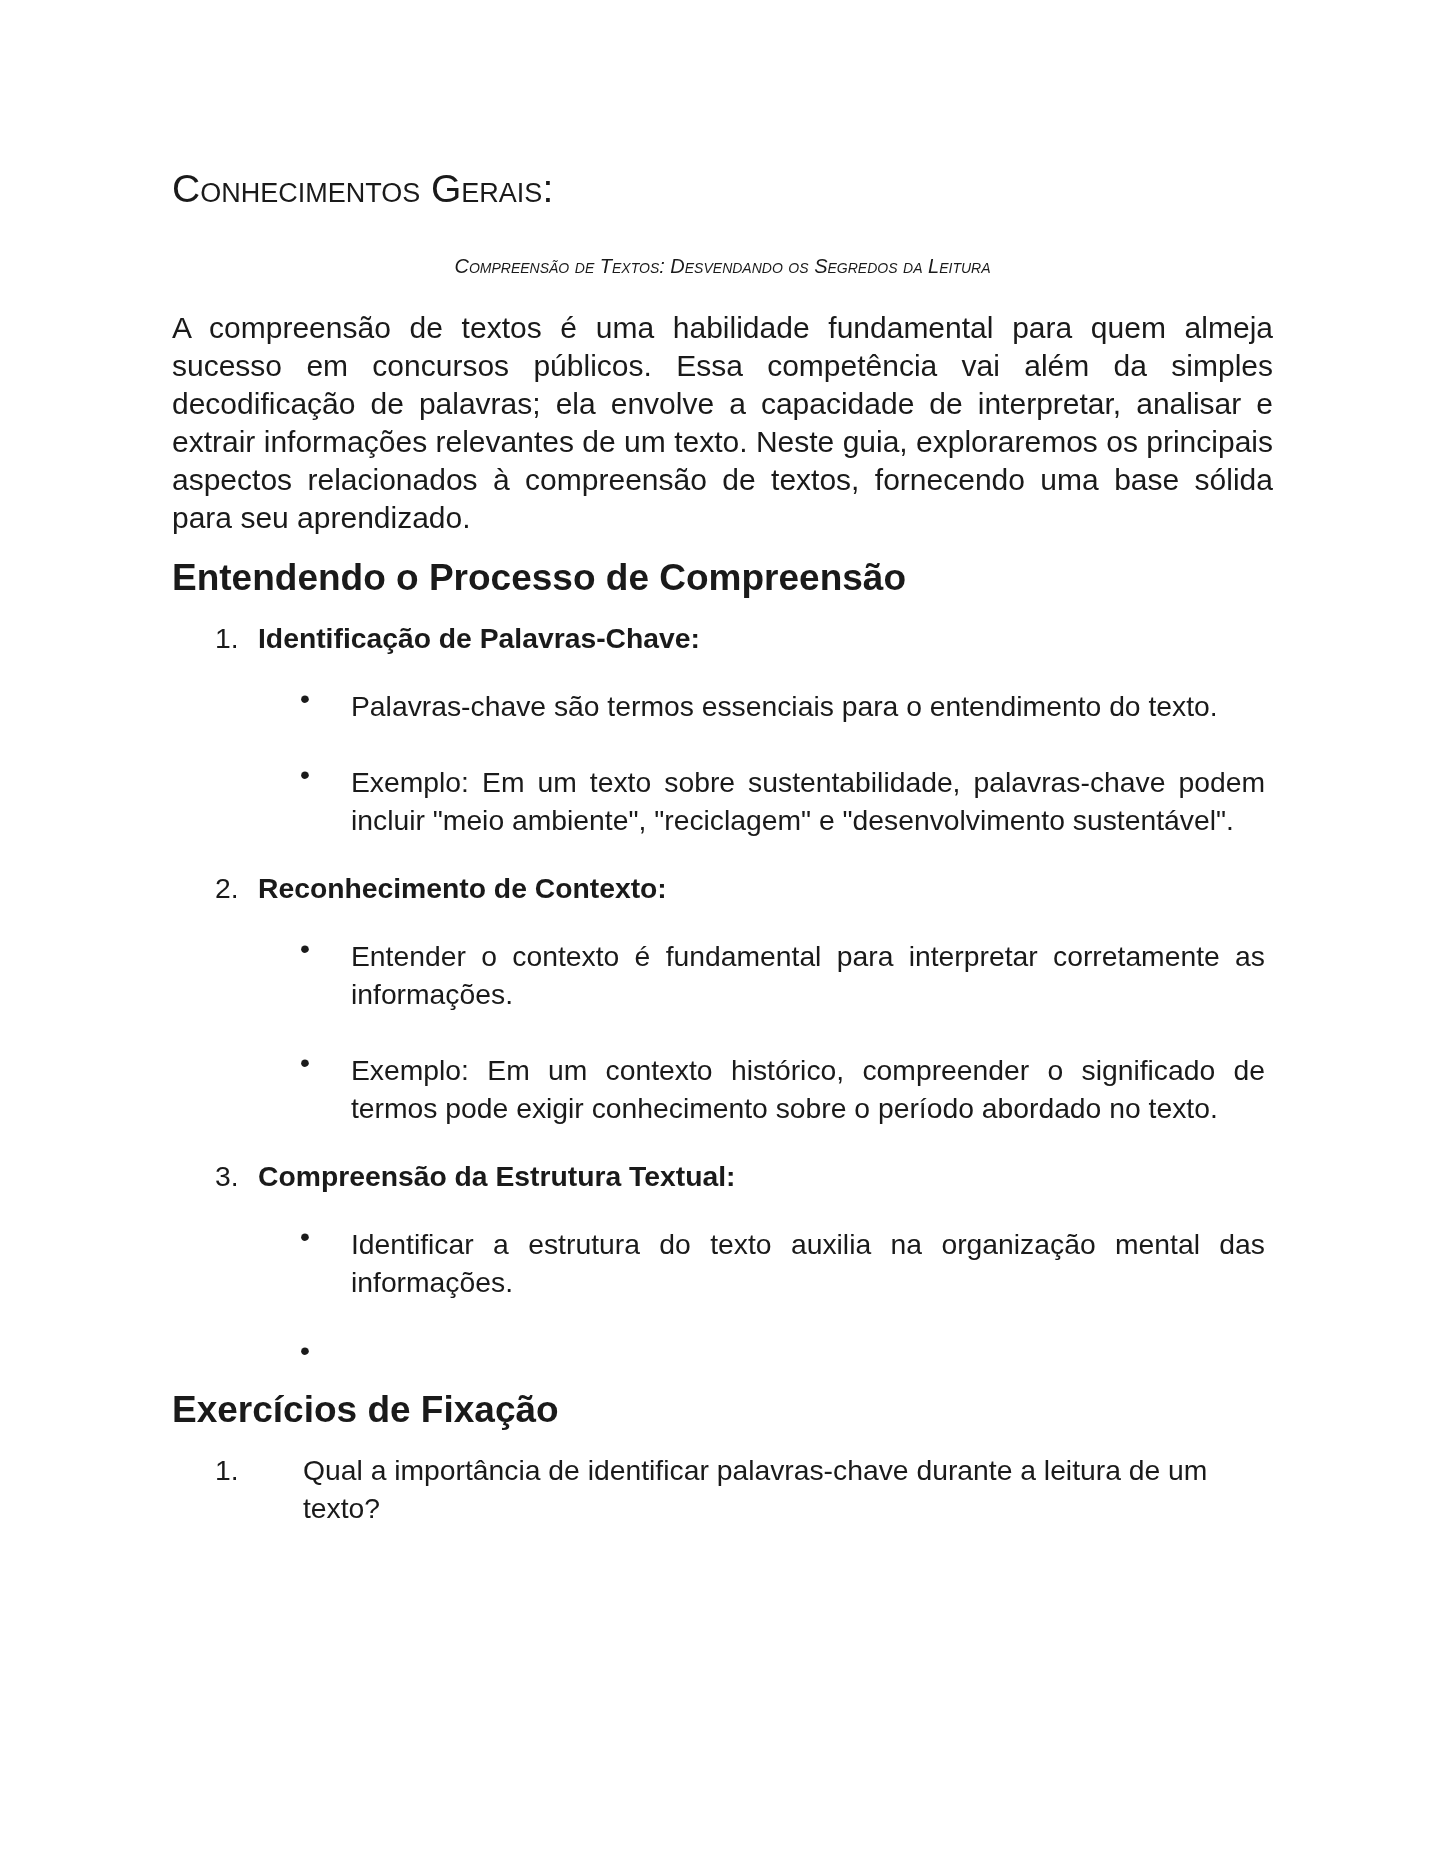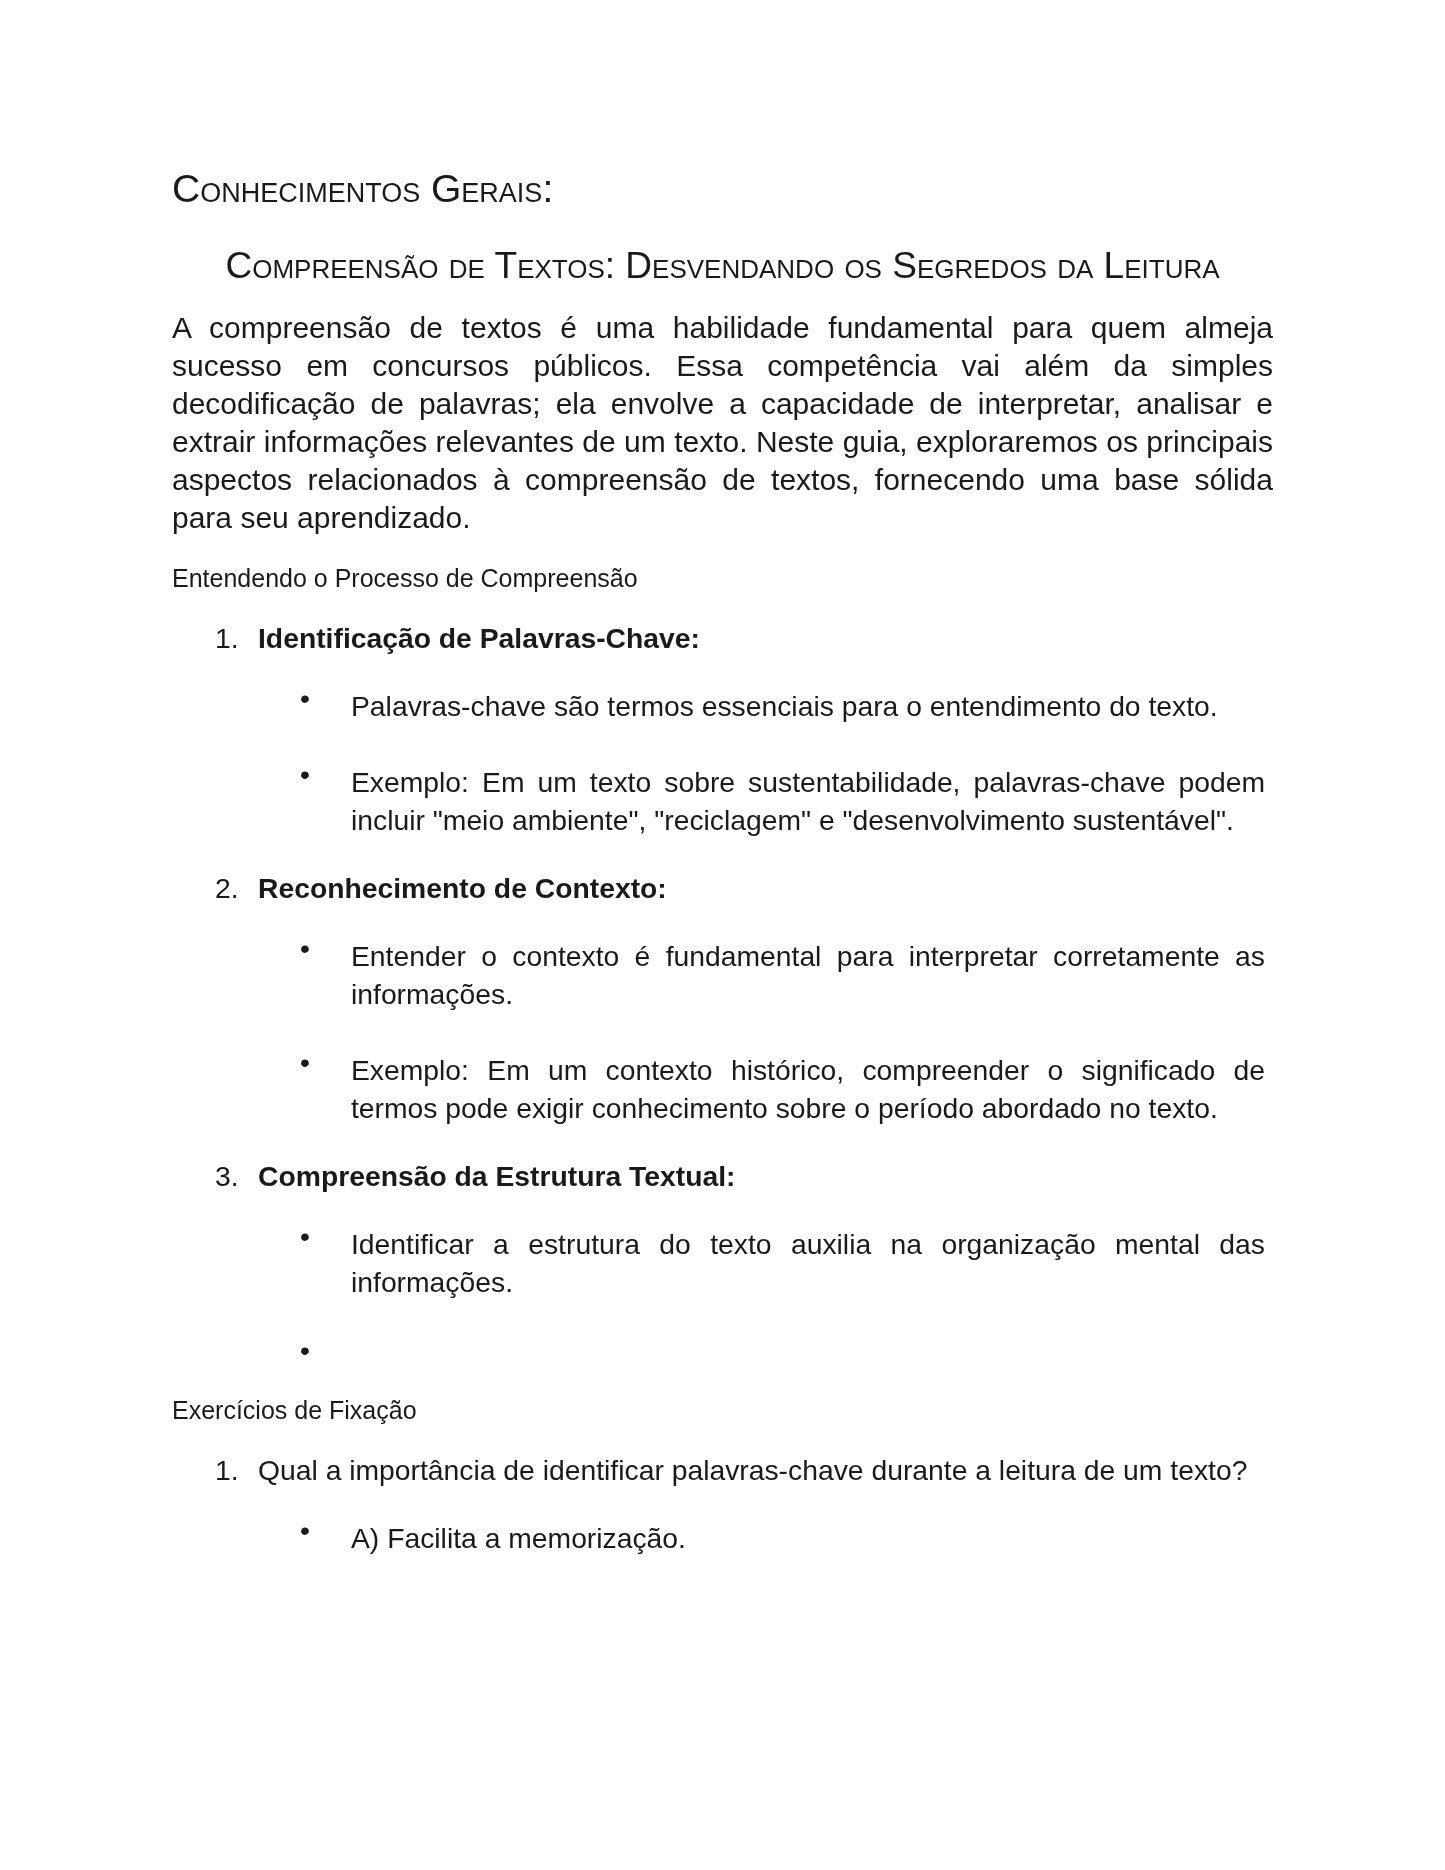--- a/index.html
+++ b/index.html
@@ -18,45 +18,46 @@
   }
   .content { padding: 166px 172px 0 172px; }
 
   .doc-title {
     font-size: 39px; font-weight: 400;
     font-variant: small-caps;
     line-height: 45px;
     margin: 0 0 38px 0;
   }
   .doc-subtitle {
-    font-size: 37px; font-weight: 400;
+    font-size: 20px; font-weight: 400;
     font-variant: small-caps;
     line-height: 34px;
     text-align: center;
     margin: 0 0 26px 0;
+    font-style: italic;
   }
   .para {
     font-size: 30px; line-height: 38px;
     text-align: justify;
     margin: 0 0 22px 0;
   }
   .heading {
-    font-size: 25px; line-height: 38px;
-    font-weight: 400;
+    font-size: 37px; line-height: 38px;
+    font-weight: 700;
     margin: 0 0 22px 0;
   }
   .olist-item {
     display: flex;
     padding-left: 43px;
     font-size: 28.3px; line-height: 38px;
     margin: 0 0 22px 0;
   }
   .olist-item .num { width: 43px; flex: none; }
   .olist-item .item-title { font-weight: 700; flex: 1; }
-  .olist-item .item-text { font-weight: 400; flex: 1; }
+  .olist-item .item-text { font-weight: 400; flex: 1; margin-left: 45px; }
   .bullet-item {
     display: flex;
     padding-left: 128px;
     font-size: 28.3px; line-height: 38px;
     margin: 0 0 22px 0;
   }
   .bullet-item .dot { width: 43px; flex: none; }
   .bullet-item p { flex: 1; margin: 8px; text-align: justify; }
   .page-number {
     position: absolute;

